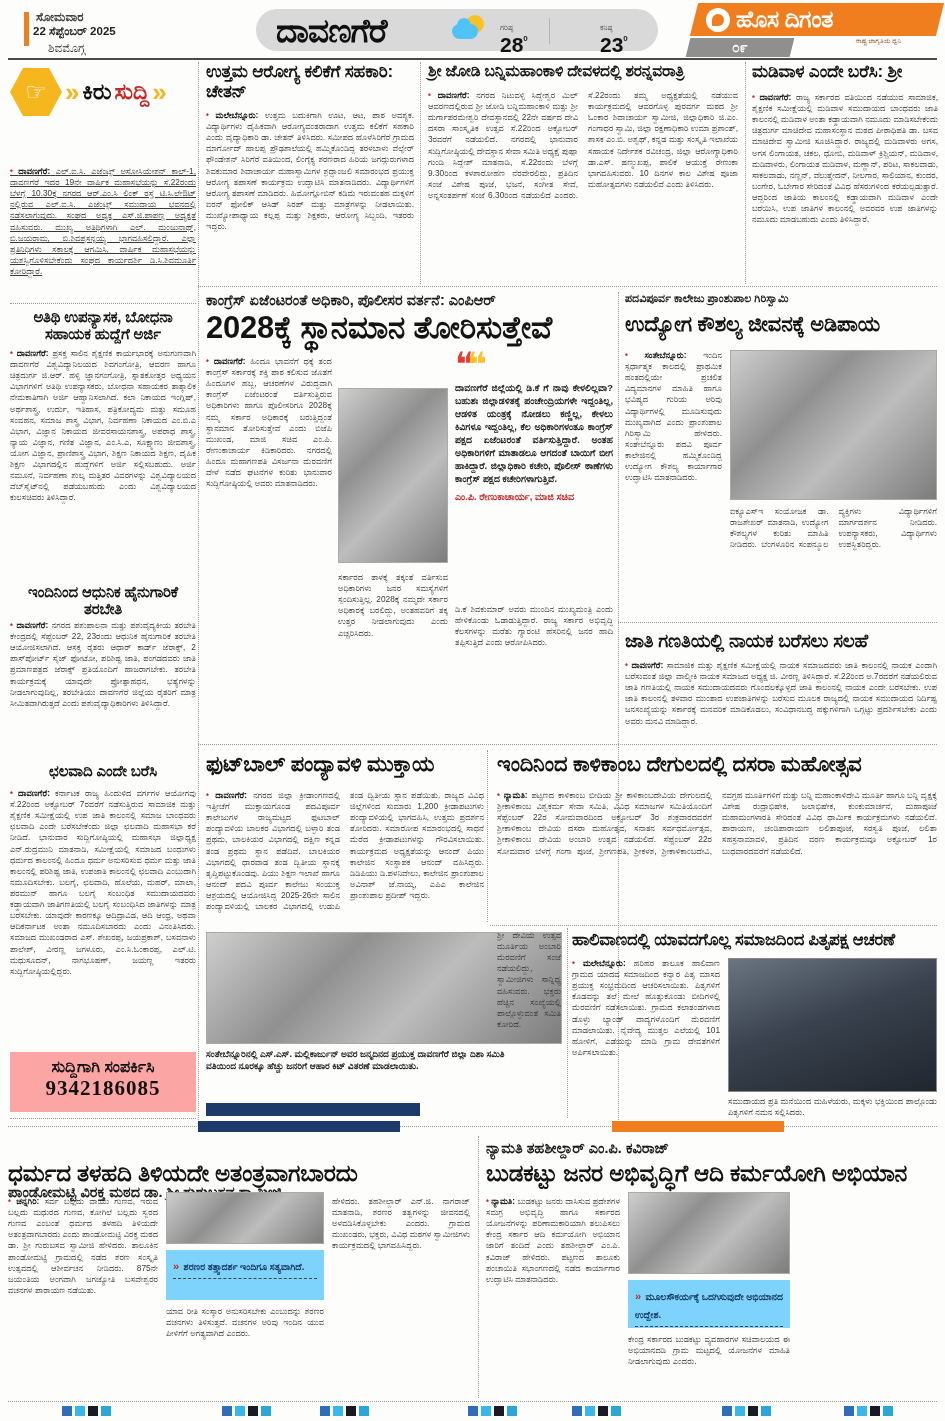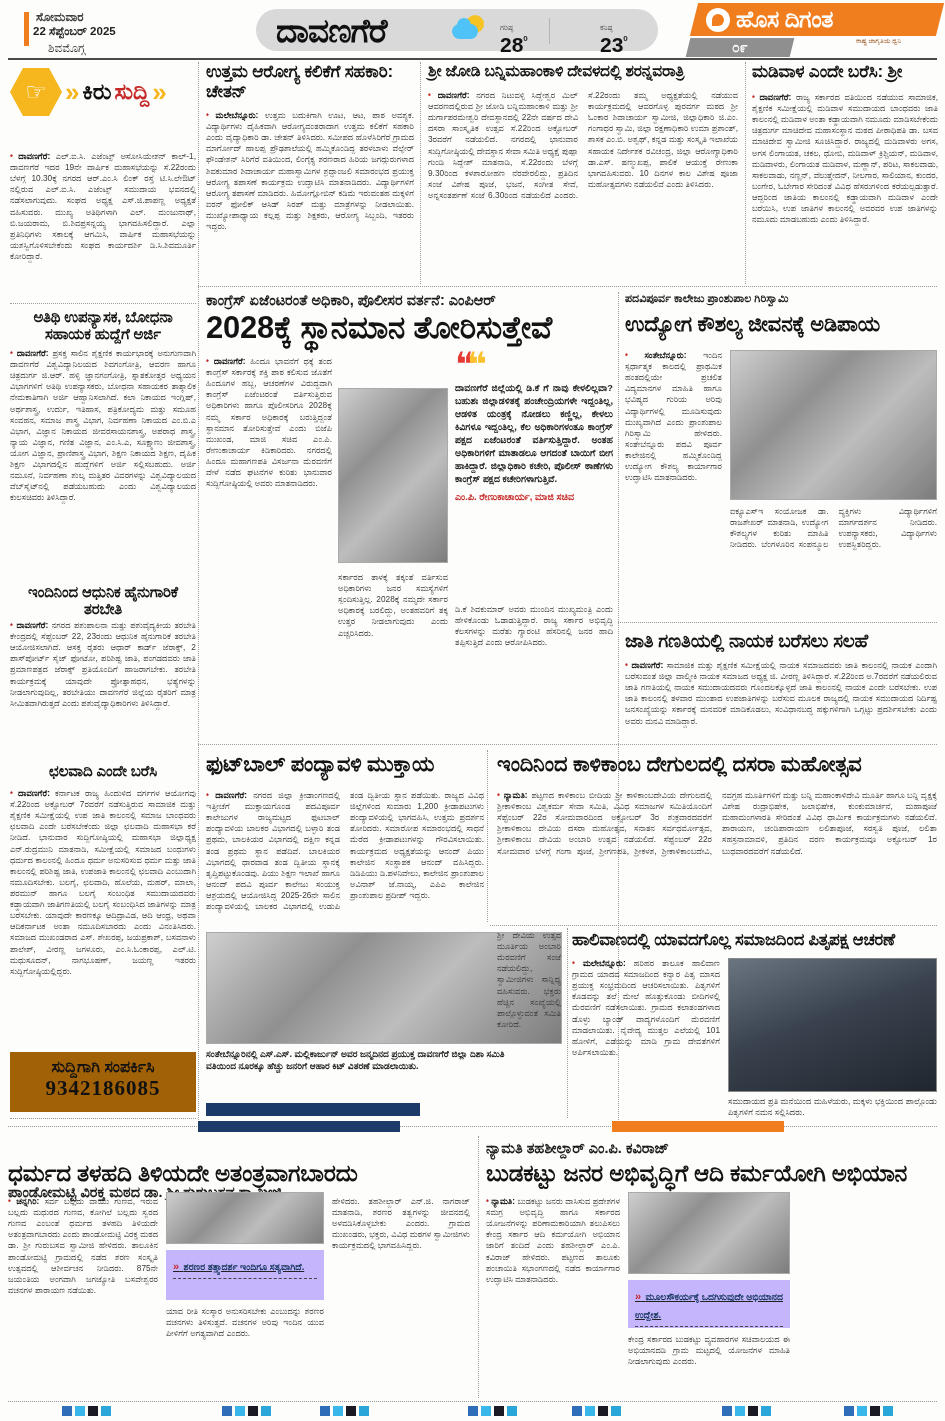--- a/index.html
+++ b/index.html
@@ -47,31 +47,31 @@
   #hdr-rule{left:8px;top:58px;width:929px;border-top:2px solid #4a4a4a;}
   
   #kiru-badge{left:10px;top:66px;width:186px;height:52px;display:flex;align-items:center;gap:3px;}
   .hex{width:52px;height:48px;background:#f5b61e;clip-path:polygon(25% 0,75% 0,100% 50%,75% 100%,25% 100%,0 50%);
        display:flex;align-items:center;justify-content:center;font-size:24px;color:#fff;}
   .chev{color:#f5b61e;font-size:26px;font-weight:bold;line-height:1;}
   .kiru-black{font-size:22px;font-weight:bold;color:#111;}
   .kiru-red{font-size:22px;font-weight:bold;color:#c62828;}
   .lc-head{left:10px;width:186px;text-align:center;font-size:15px;line-height:1.15;}
   .lc-body{left:10px;width:186px;}
-  #contact-box{left:10px;top:1052px;width:186px;height:60px;background:#a16207;text-align:center;padding-top:6px;box-sizing:border-box;}
+  #contact-box{left:10px;top:1052px;width:186px;height:60px;background:#fca5a5;text-align:center;padding-top:6px;box-sizing:border-box;}
   #contact-label{font-size:16px;font-weight:bold;color:#111;}
   #contact-phone{font-size:21px;font-weight:bold;color:#111;font-family:"Liberation Serif",serif;letter-spacing:1px;}
   
   #mpr-quote{left:455px;top:354px;width:158px;}
   .qmark{font-size:34px;line-height:0.6;font-weight:bold;}
   .q-red{color:#e53935;} .q-yel{color:#fbc02d;margin-left:-8px;}
   #mpr-quote-text{font-size:9.3px;font-weight:bold;line-height:1.4;text-align:justify;color:#1d1d1d;margin-top:2px;}
   #mpr-quote-attr{font-size:9.5px;font-weight:bold;color:#c62828;margin-top:5px;}
   
-  .hl-box{background:#c4b5fd;padding:6px 7px 4px 7px;box-sizing:border-box;text-decoration:underline;}
+  .hl-box{background:#7dd3fc;padding:6px 7px 4px 7px;box-sizing:border-box;}
   .hl-arrow{color:#c62828;font-weight:bold;font-size:11px;}
   .hl-text{font-size:9.3px;font-weight:bold;color:#15365c;line-height:1.3;}
   .hl-dash{border-top:1.5px dashed #444;margin-top:4px;}
   #navy-bar{left:206px;top:1103px;width:214px;height:13px;background:#1c3b6b;}
   #div-navy{left:198px;top:1121px;width:202px;height:11px;background:#1c3b6b;}
   #div-orange{left:612px;top:1121px;width:172px;height:11px;background:#f07d1e;}
   
   .icon-grp{position:absolute;top:1406px;display:flex;gap:3px;}
   .sq{width:10px;height:10px;}
   .sq1{background:#2f6db8;} .sq2{background:#3ab7ea;} .sq3{background:#1a1a24;} .sq4{background:#2aa7d8;}
@@ -117,21 +117,21 @@
   <div class="abs" id="kiru-badge">
     <div class="hex">
         <span>☞</span>
       </div>
     <span class="chev">»</span>
     <span class="kiru-black">ಕಿರು</span>
       <span class="kiru-red">ಸುದ್ದಿ</span>
     <span class="chev">»</span>
   </div>
 
-  <div class="abs body-txt lc-body" style="top:151px;height:142px;overflow:hidden;">
+  <div class="abs body-txt lc-body" style="top:166px;height:142px;overflow:hidden;text-decoration:underline;">
     <span class="dl">ದಾವಣಗೆರೆ:</span> <span>ಎಲ್.ಐ.ಸಿ. ಎಜೆಂಟ್ಸ್ ಅಸೋಸಿಯೇಶನ್ ಕಾಲ್-1, ದಾವಣಗೆರೆ ಇದರ 19ನೇ ವಾರ್ಷಿಕ ಮಹಾಸಭೆಯನ್ನು ಸೆ.22ರಂದು ಬೆಳಗ್ಗೆ 10.30ಕ್ಕೆ ನಗರದ ಆರ್.ಎಂ.ಸಿ ಲಿಂಕ್ ರಸ್ತೆ ಟಿ.ಸಿ.ಲೇಔಟ್ ನಲ್ಲಿರುವ ಎಲ್.ಐ.ಸಿ. ಎಜೆಂಟ್ಸ್ ಸಮುದಾಯ ಭವನದಲ್ಲಿ ನಡೆಸಲಾಗುವುದು. ಸಂಘದ ಅಧ್ಯಕ್ಷ ಎಸ್.ಜಿ.ಪಾಪಣ್ಣ ಅಧ್ಯಕ್ಷತೆ ವಹಿಸುವರು. ಮುಖ್ಯ ಅತಿಥಿಗಳಾಗಿ ಎಲ್. ಮಂಜುನಾಥ್, ಬಿ.ಜಯರಾಮ, ಬಿ.ಶಿವಪ್ರಸನ್ನಯ್ಯ ಭಾಗವಹಿಸಲಿದ್ದಾರೆ. ಎಲ್ಲಾ ಪ್ರತಿನಿಧಿಗಳು ಸಕಾಲಕ್ಕೆ ಆಗಮಿಸಿ, ವಾರ್ಷಿಕ ಮಹಾಸಭೆಯನ್ನು ಯಶಸ್ವಿಗೊಳಿಸಬೇಕೆಂದು ಸಂಘದ ಕಾರ್ಯದರ್ಶಿ ಡಿ.ಸಿ.ಶಿವಮೂರ್ತಿ ಕೋರಿದ್ದಾರೆ.</span>
   </div>
   <div class="abs dot-h" style="left:10px;top:303px;width:186px;"></div>
 
   <div class="abs head lc-head" style="top:308px;">ಅತಿಥಿ ಉಪನ್ಯಾಸಕ, ಬೋಧನಾ ಸಹಾಯಕ ಹುದ್ದೆಗೆ ಅರ್ಜಿ</div>
   <div class="abs body-txt lc-body" style="top:348px;height:232px;overflow:hidden;">
     <span class="dl">ದಾವಣಗೆರೆ:</span> <span>ಪ್ರಸಕ್ತ ಸಾಲಿನ ಶೈಕ್ಷಣಿಕ ಕಾರ್ಯಭಾರಕ್ಕೆ ಅನುಗುಣವಾಗಿ ದಾವಣಗೆರೆ ವಿಶ್ವವಿದ್ಯಾನಿಲಯದ ಶಿವಗಂಗೋತ್ರಿ, ಆವರಣ ಹಾಗೂ ಚಿತ್ರದುರ್ಗ ಜಿ.ಆರ್. ಹಳ್ಳಿ ಜ್ಞಾನಗಂಗೋತ್ರಿ, ಸ್ನಾತಕೋತ್ತರ ಅಧ್ಯಯನ ವಿಭಾಗಗಳಿಗೆ ಅತಿಥಿ ಉಪನ್ಯಾಸಕರು, ಬೋಧನಾ ಸಹಾಯಕರ ತಾತ್ಕಾಲಿಕ ನೇಮಕಾತಿಗಾಗಿ ಅರ್ಜಿ ಆಹ್ವಾನಿಸಲಾಗಿದೆ. ಕಲಾ ನಿಕಾಯದ ಇಂಗ್ಲಿಷ್, ಅರ್ಥಶಾಸ್ತ್ರ, ಉರ್ದು, ಇತಿಹಾಸ, ಪತ್ರಿಕೋದ್ಯಮ ಮತ್ತು ಸಮೂಹ ಸಂವಹನ, ಸಮಾಜ ಶಾಸ್ತ್ರ ವಿಭಾಗ, ನಿರ್ವಹಣಾ ನಿಕಾಯದ ಎಂ.ಬಿ.ಎ ವಿಭಾಗ, ವಿಜ್ಞಾನ ನಿಕಾಯದ ಜೀವರಸಾಯನಶಾಸ್ತ್ರ, ಅಪರಾಧ ಶಾಸ್ತ್ರ, ನ್ಯಾಯ ವಿಜ್ಞಾನ, ಗಣಿತ ವಿಜ್ಞಾನ, ಎಂ.ಸಿ.ಎ, ಸೂಕ್ಷ್ಮಾಣು ಜೀವಶಾಸ್ತ್ರ, ಯೋಗ ವಿಜ್ಞಾನ, ಪ್ರಾಣಿಶಾಸ್ತ್ರ ವಿಭಾಗ, ಶಿಕ್ಷಣ ನಿಕಾಯದ ಶಿಕ್ಷಣ, ದೈಹಿಕ ಶಿಕ್ಷಣ ವಿಭಾಗದಲ್ಲಿನ ಹುದ್ದೆಗಳಿಗೆ ಅರ್ಜಿ ಸಲ್ಲಿಸಬಹುದು. ಅರ್ಜಿ ನಮೂನೆ, ನಿರ್ವಹಣಾ ಶುಲ್ಕ ಮತ್ತಿತರ ವಿವರಗಳನ್ನು ವಿಶ್ವವಿದ್ಯಾಲಯದ ವೆಬ್‌ಸೈಟ್‌ನಲ್ಲಿ ಪಡೆಯಬಹುದು ಎಂದು ವಿಶ್ವವಿದ್ಯಾಲಯದ ಕುಲಸಚಿವರು ತಿಳಿಸಿದ್ದಾರೆ.</span>
   </div>
 
   <div class="abs head lc-head" style="top:583px;">ಇಂದಿನಿಂದ ಆಧುನಿಕ ಹೈನುಗಾರಿಕೆ ತರಬೇತಿ</div>

